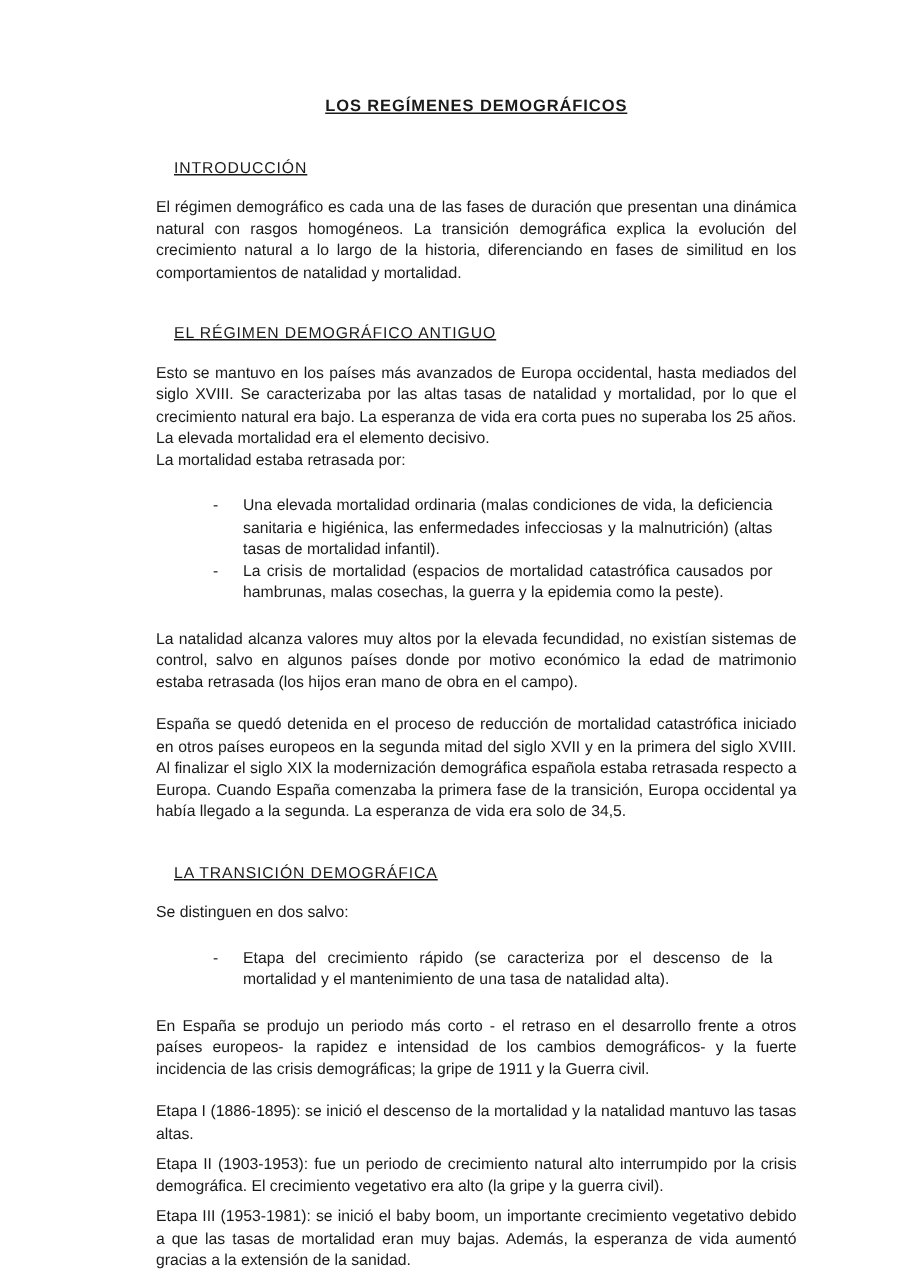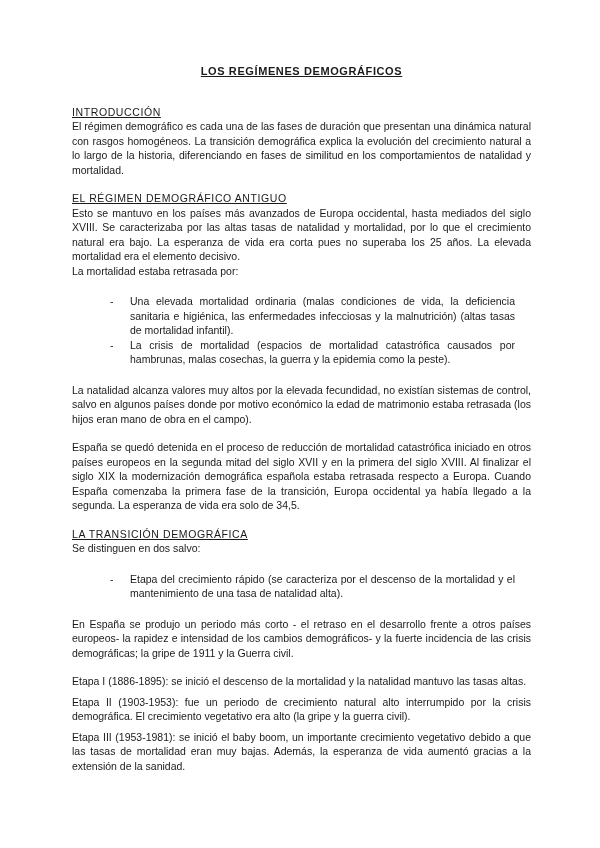--- a/index.html
+++ b/index.html
@@ -11,39 +11,39 @@
     width: 600px;
     height: 848px;
     overflow: hidden;
     font-family: "Liberation Sans", "DejaVu Sans", sans-serif;
     color: #1a1a1a;
   }
   .page {
     box-sizing: border-box;
     width: 600px;
     height: 848px;
-    padding: 64px 69px 40px 72px;
+    padding: 64px 69px 40px 104px;
     font-size: 10.5px;
     line-height: 14.5px;
     text-align: justify;
   }
   .doc-title {
     text-align: center;
     font-weight: bold;
     font-size: 11px;
     letter-spacing: 0.6px;
     text-decoration: underline;
     margin: 0 0 26px 0;
   }
   .heading {
     font-weight: normal;
     font-size: 10.5px;
     letter-spacing: 0.6px;
     text-decoration: underline;
-    margin: 0;
+    margin: 12px;
   }
   p { margin: 0; }
   .gap { height: 14px; }
   .gap-sm { height: 6px; }
   ul.dash-list {
     margin: 16px;
     padding: 0;
     list-style: none;
   }
   ul.dash-list li {

